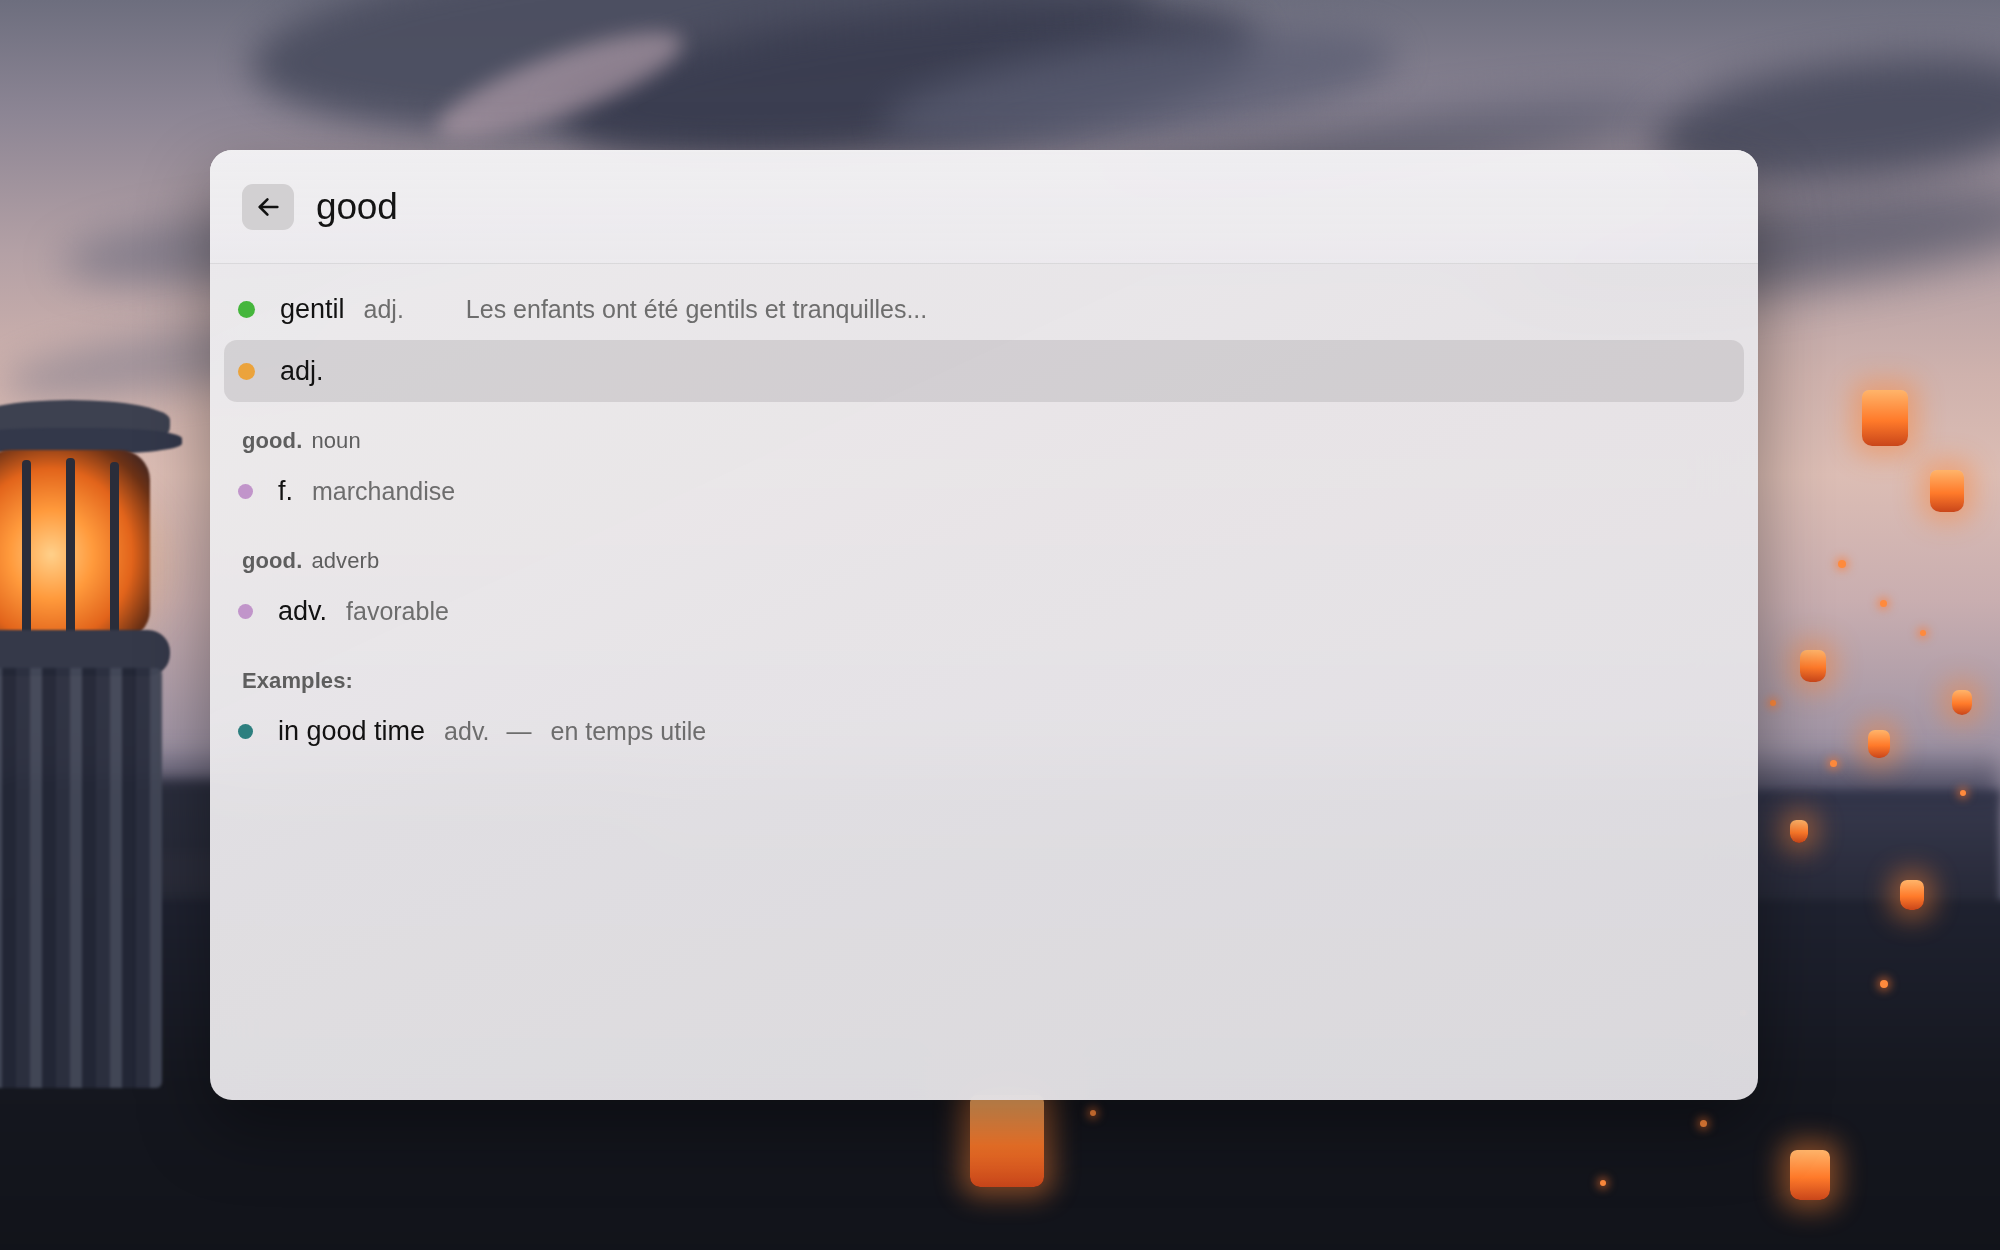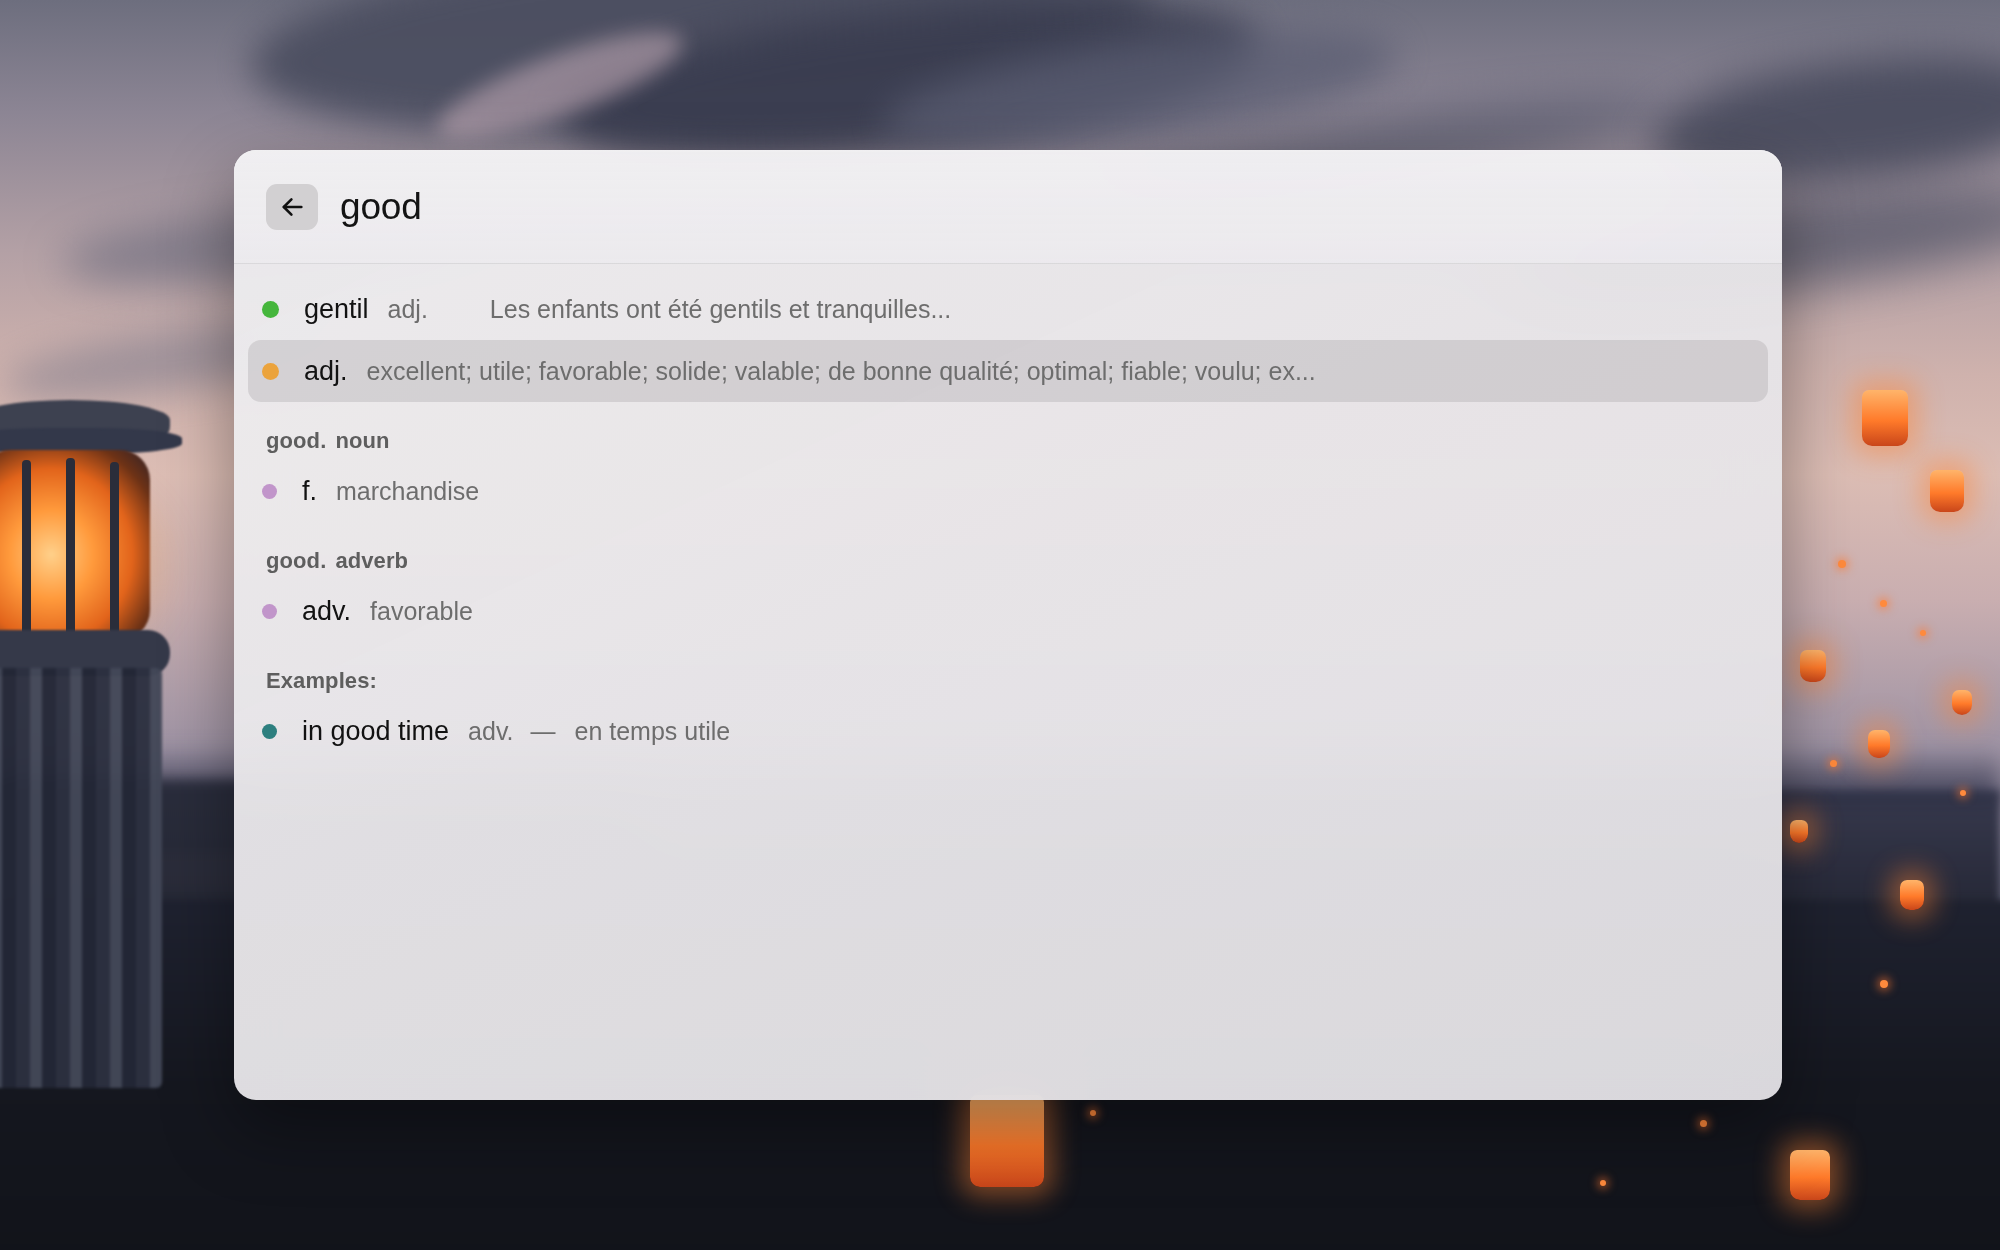--- a/index.html
+++ b/index.html
@@ -87,21 +87,21 @@
   
   .sl{ position:absolute; border-radius:7px 7px 10px 10px;
       background:linear-gradient(180deg,#ffb46a,#ff7a2a 55%,#c9461a);
       box-shadow:0 0 26px 10px rgba(255,130,50,.45); }
   .spark{ position:absolute; border-radius:50%; background:#ff8a3c;
       box-shadow:0 0 8px 3px rgba(255,120,50,.55); }
 
   
   #panel{
     position:absolute;
-    left:234px; top:150px;
+    left:210px; top:150px;
     width:1548px; height:950px;
     border-radius:22px;
     background:linear-gradient(155deg, rgba(238,237,239,.97) 0%, rgba(232,230,233,.96) 45%, rgba(226,224,228,.96) 100%);
     box-shadow:0 30px 70px rgba(0,0,0,.38), 0 2px 0 rgba(255,255,255,.5) inset;
     backdrop-filter:blur(26px);
     display:flex; flex-direction:column;
     overflow:hidden;
   }
   
   #header{ height:114px; flex:0 0 114px; display:flex; align-items:center;
@@ -123,21 +123,21 @@
              overflow:hidden; }
   .hw{ font-size:27px; color:#121212; font-weight:500;text-align:right; }
   .pos{ font-size:25px; color:#6d6d6d; margin-left:19px; }
   .paren{ font-size:25px; color:#6d6d6d; margin-left:19px; }
   .trans{ font-size:25px; color:#6d6d6d; margin-left:19px; }
   .example-r{ font-size:25px; color:#6d6d6d; margin-left:62px; }
   .dash{ font-size:25px; color:#6d6d6d; margin-left:17px; }
 
   .sec-title{ font-size:22px; color:#5e5e5e; font-weight:700; padding:0 0 0 32px;
               margin-top:26px; margin-bottom:6px; letter-spacing:.1px; }
-  .sec-title .sec-kind{ font-weight:700; margin-left:9px; }
+  .sec-title .sec-kind{ font-weight:400; margin-left:9px; }
 
   
   #footer{ height:76px; flex:0 0 76px; display:flex; align-items:center;
       padding:0 24px 0 24px; border-top:1px solid rgba(0,0,0,.10);
       background:linear-gradient(180deg,rgba(231,229,232,.95),rgba(226,224,228,.95)); }
   #app-icon{ width:38px; height:38px; border-radius:10px;
       background:linear-gradient(180deg,#3f8ef0,#2a6fd6);
       display:flex; align-items:center; justify-content:center; flex:0 0 38px; }
   #footer-left-label{ font-size:25px; color:#575757; margin-left:18px; }
   #footer-spacer{ flex:1; }
@@ -224,21 +224,20 @@
         <span class="hw">gentil</span>
         <span class="pos">adj.</span>
         <span class="example-r">Les enfants ont été gentils et tranquilles...</span>
       </span>
     </div>
 
     <div class="row selected">
       <span class="dot" style="background:#eba33c"></span>
       <span class="txt">
         <span class="hw">adj.</span>
-        <span class="trans">excellent;  utile;  favorable;  solide;  valable;  de bonne qualité;  optimal;  fiable;  voulu;  ex...</span>
       </span>
     </div>
 
     <div class="sec-title">
       <span>good.</span><span class="sec-kind">noun</span>
     </div>
     <div class="row">
       <span class="dot" style="background:#c195ca;width:15px;height:15px;flex:0 0 15px;"></span>
       <span class="txt">
         <span class="hw">f.</span>

